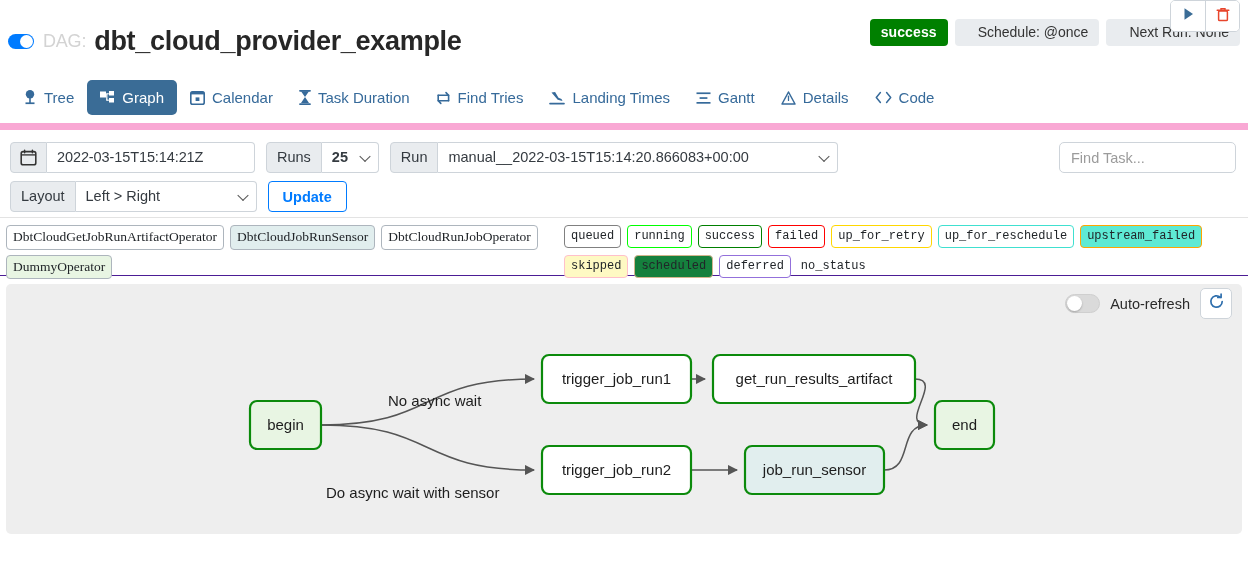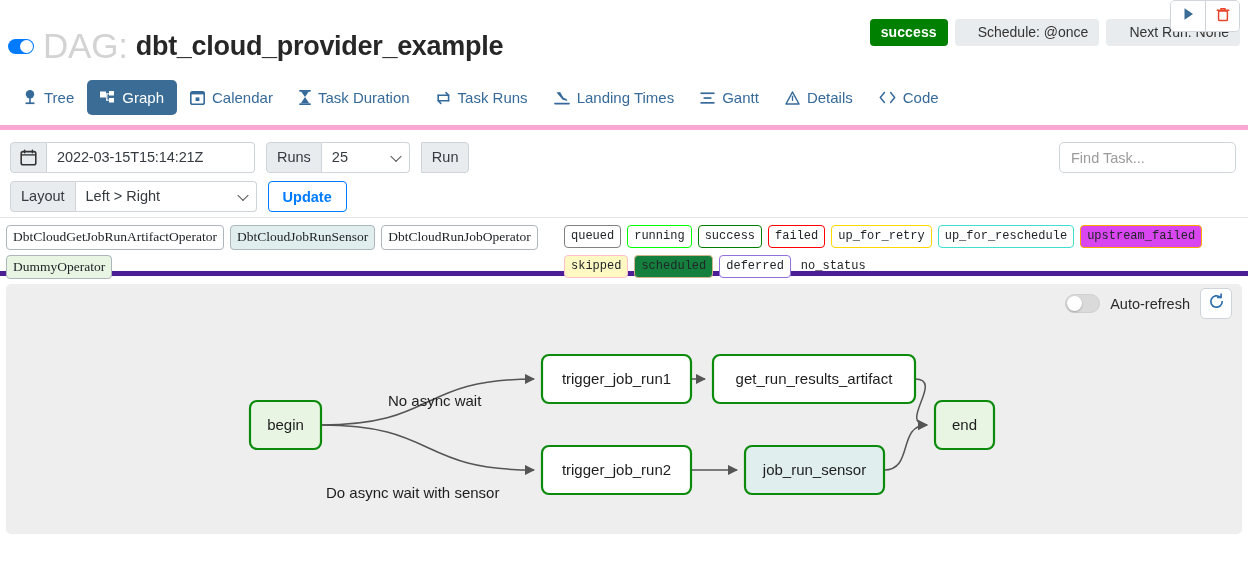--- a/index.html
+++ b/index.html
@@ -32,21 +32,21 @@
   }
   .toggle-pill::after {
     content: "";
     position: absolute;
     right: 1px; top: 1px;
     width: 13px; height: 13px;
     border-radius: 50%;
     background: #fff;
   }
   .dag-label {
-    font-size: 35px;
+    font-size: 18px;
     color: #d3d3d3;
     font-weight: 400;
     letter-spacing: -0.2px;
   }
   .dag-name {
     font-size: 27px;
     font-weight: 700;
     color: #272727;
     margin-left: 8px;
     letter-spacing: -0.3px;
@@ -72,21 +72,21 @@
   .badge-muted {
     background: #e9ecef;
     color: #333;
     padding-left: 23px;
   }
 
   
   .navbar {
     position: relative;
     height: 58px;
-    border-bottom: 5px solid #f9a8d4;
+    border-bottom: 7px solid #f9a8d4;
   }
   .tabs {
     position: absolute;
     left: 10px; top: 8px;
     display: flex; align-items: center;
   }
   .tab {
     display: flex; align-items: center;
     gap: 7px;
     padding: 9px 13px;
@@ -161,21 +161,21 @@
   }
   .sel::after {
     content: "";
     position: absolute;
     right: 9px; top: 50%;
     width: 7px; height: 7px;
     border-right: 1.6px solid #555;
     border-bottom: 1.6px solid #555;
     transform: translateY(-70%) rotate(45deg);
   }
-  .runs-sel { width: 88px; }
+  .runs-sel { width: 57px; font-weight: bold; }
   .run-sel  { width: 400px; }
   .layout-sel { width: 181px; }
   .btn-update {
     height: 31px;
     border: 1px solid #007bff;
     border-radius: 4px;
     background: #fff;
     color: #007bff;
     font-size: 14.5px;
     font-weight: 700;
@@ -195,21 +195,21 @@
     color: #212529;
     font-family: "Liberation Sans", sans-serif;
   }
   .find-task::placeholder { color: #9b9b9b; }
 
   
   .legend {
     position: relative;
     padding: 6px 8px 24px;
     height: 58px;
-    border-bottom: 5px solid #4c1d95;
+    border-bottom: 1px solid #4c1d95;
   }
   .legend-ops {
     position: absolute;
     left: 6px; top: 7px;
     display: flex; flex-wrap: wrap;
     width: 534px;
     gap: 5px 6px;
   }
   .legend-states {
     position: absolute;
@@ -358,21 +358,21 @@
       </span>
       <span>Task Duration</span>
     </div>
     <div class="tab">
       <span class="ic">
         <svg width="15" height="14" viewBox="0 0 15 14">
             <path d="M2.2 4.2h10.4M12.6 4.2l-2.6-2.6M12.6 9.8H2.2M2.2 9.8l2.6 2.6" fill="none" stroke="currentColor" stroke-width="1.6" stroke-linecap="round" stroke-linejoin="round"></path>
             <path d="M2.2 4.2v5.6M12.6 4.2v5.6" fill="none" stroke="currentColor" stroke-width="1.6" stroke-linecap="round"></path>
           </svg>
       </span>
-      <span>Task Runs</span>
+      <span>Find Tries</span>
     </div>
     <div class="tab">
       <span class="ic">
         <svg width="16" height="14" viewBox="0 0 16 14">
             <path d="M1 12.6h14" stroke="currentColor" stroke-width="1.7" stroke-linecap="round"></path>
             <path d="M2.5 1.5l6.2 7.2 4.8 1.4-1-2.2-3-1.2-3.4-5.6z" fill="currentColor"></path>
           </svg>
       </span>
       <span>Landing Times</span>
     </div>
@@ -438,20 +438,21 @@
       <div class="ctl date-val">2022-03-15T15:14:21Z</div>
     </div>
 
     <div class="grp">
       <div class="ctl ctl-addon">Runs</div>
       <div class="ctl sel runs-sel">25</div>
     </div>
 
     <div class="grp">
       <div class="ctl ctl-addon">Run</div>
+      <div class="ctl sel run-sel">manual__2022-03-15T15:14:20.866083+00:00</div>
     </div>
   </div>
 
   <div class="row2">
     <div class="grp">
       <div class="ctl ctl-addon">Layout</div>
       <div class="ctl sel layout-sel">Left &gt; Right</div>
     </div>
     <button class="btn-update">Update</button>
   </div>
@@ -466,21 +467,21 @@
       <span class="chip" style="background: rgb(255, 255, 255); border-color: rgb(173, 181, 189);">DbtCloudRunJobOperator</span>
       <span class="chip" style="background: rgb(232, 245, 227); border-color: rgb(173, 181, 189);">DummyOperator</span>
     </div>
   <div class="legend-states" id="legend-states">
       <span class="chip" style="background: rgb(255, 255, 255); border-color: rgb(128, 128, 128); border-width: 1.6px;">queued</span>
       <span class="chip" style="background: rgb(255, 255, 255); border-color: rgb(0, 255, 0); border-width: 1.6px;">running</span>
       <span class="chip" style="background: rgb(255, 255, 255); border-color: rgb(0, 128, 0); border-width: 1.6px;">success</span>
       <span class="chip" style="background: rgb(255, 255, 255); border-color: rgb(255, 0, 0); border-width: 1.6px;">failed</span>
       <span class="chip" style="background: rgb(255, 255, 255); border-color: rgb(255, 215, 0); border-width: 1.6px;">up_for_retry</span>
       <span class="chip" style="background: rgb(255, 255, 255); border-color: rgb(64, 224, 208); border-width: 1.6px;">up_for_reschedule</span>
-      <span class="chip" style="background: #d946ef; border-color: rgb(255, 165, 0); border-width: 1.6px;">upstream_failed</span>
+      <span class="chip" style="background: #5eead4; border-color: rgb(255, 165, 0); border-width: 1.6px;">upstream_failed</span>
       <span class="chip" style="background: #fef9c3; border-color: rgb(255, 192, 203); border-width: 1.6px; text-align: right;">skipped</span>
       <span class="chip" style="background: #15803d; border-color: rgb(211, 181, 141); border-width: 1.6px;">scheduled</span>
       <span class="chip" style="background: rgb(255, 255, 255); border-color: rgb(147, 112, 219); border-width: 1.6px;">deferred</span>
       <span class="chip plain" style="background: transparent; border-color: transparent;">no_status</span>
     </div>
 </div>
 
 <div class="graphwrap">
   <div class="graph-toolbar">
     <div class="switch"></div>

